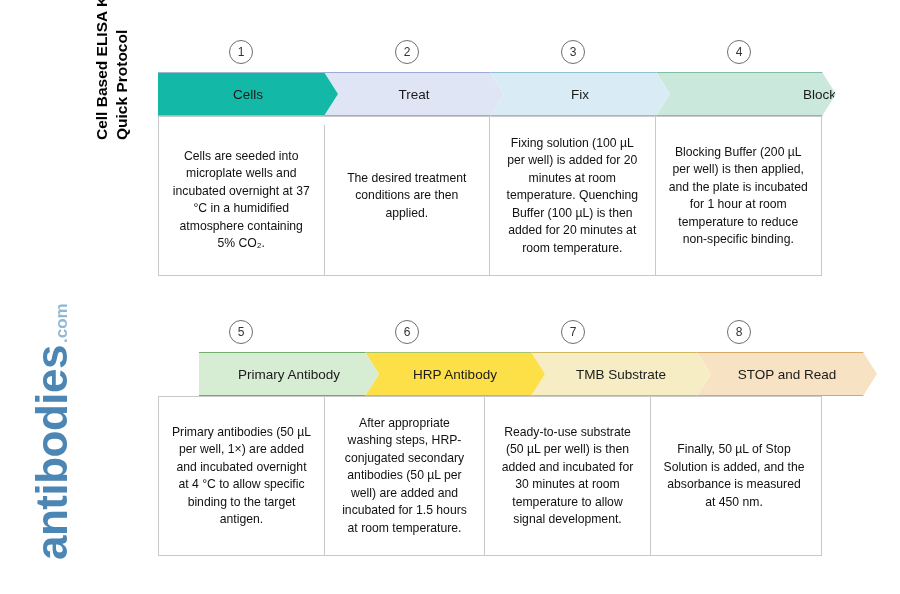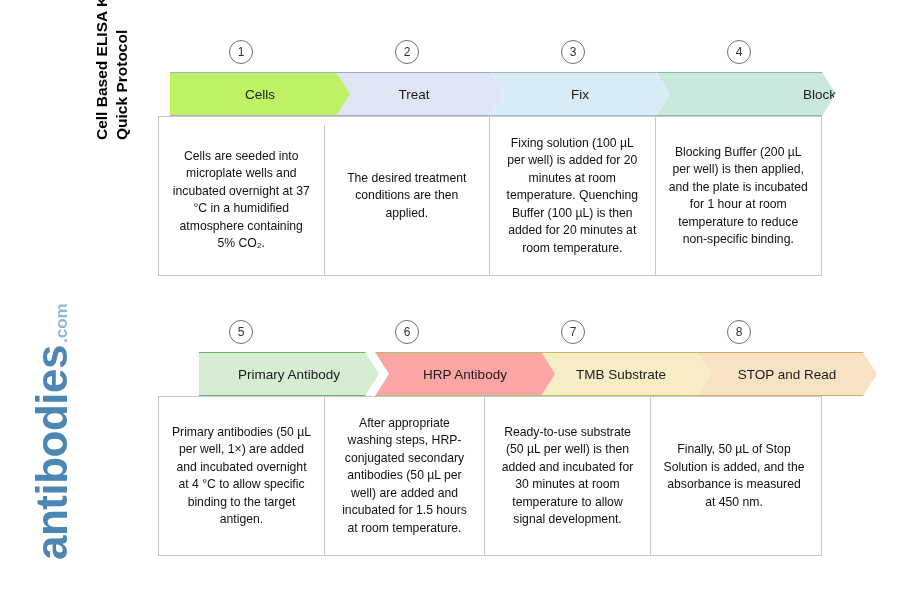--- a/index.html
+++ b/index.html
@@ -130,21 +130,21 @@
   <div id="brand-wrap">
     <div id="brand-name">antibodies</div>
     <div id="brand-tld">.com</div>
   </div>
 
 <div class="step-num" style="left: 229px; top: 40px;">1</div>
     <div class="step-num" style="left: 395px; top: 40px;">2</div>
     <div class="step-num" style="left: 561px; top: 40px;">3</div>
     <div class="step-num" style="left: 727px; top: 40px;">4</div>
     <div class="band" style="left: 158px; top: 72px; width: 682px;">
-      <div class="chev" style="left: 12px; width: 180px; background: #bef264; z-index: 10; clip-path: polygon(0px 0px, 166px 0px, 180px 50%, 166px 100%, 0px 100%); border-top: 1px solid rgb(159, 182, 214); border-bottom: 1px solid rgb(159, 182, 214); text-align: right;">
+      <div class="chev" style="left: 0px; width: 180px; background: #14b8a6; z-index: 10; clip-path: polygon(0px 0px, 166px 0px, 180px 50%, 166px 100%, 0px 100%); border-top: 1px solid rgb(159, 182, 214); border-bottom: 1px solid rgb(159, 182, 214); text-align: right;">
         <span>Cells</span>
       </div>
       <div class="chev" style="left: 166px; width: 180px; background: rgb(223, 229, 245); z-index: 9; clip-path: polygon(0px 0px, 166px 0px, 180px 50%, 166px 100%, 0px 100%, 14px 50%); border-top: 1px solid rgb(159, 169, 214); border-bottom: 1px solid rgb(159, 169, 214);">
         <span>Treat</span>
       </div>
       <div class="chev" style="left: 332px; width: 180px; background: rgb(217, 236, 245); z-index: 8; clip-path: polygon(0px 0px, 166px 0px, 180px 50%, 166px 100%, 0px 100%, 14px 50%); border-top: 1px solid rgb(143, 192, 214); border-bottom: 1px solid rgb(143, 192, 214);">
         <span>Fix</span>
       </div>
       <div class="chev" style="left: 498px; width: 180px; background: rgb(203, 232, 220); z-index: 7; clip-path: polygon(0px 0px, 166px 0px, 180px 50%, 166px 100%, 0px 100%, 14px 50%); border-top: 1px solid rgb(127, 191, 163); border-bottom: 1px solid rgb(127, 191, 163); justify-content: flex-end;">
         <span>Block</span>
@@ -157,21 +157,21 @@
       <div class="cell" style="width: 166px;">Blocking Buffer (200 µL per well) is then applied, and the plate is incubated for 1 hour at room temperature to reduce non-specific binding.</div>
     </div>
     <div class="step-num" style="left: 229px; top: 320px;">5</div>
     <div class="step-num" style="left: 395px; top: 320px;">6</div>
     <div class="step-num" style="left: 561px; top: 320px;">7</div>
     <div class="step-num" style="left: 727px; top: 320px;">8</div>
     <div class="band" style="left: 158px; top: 352px; width: 682px; margin-left: 41px;">
       <div class="chev" style="left: 0px; width: 180px; background: rgb(214, 236, 211); z-index: 10; clip-path: polygon(0px 0px, 166px 0px, 180px 50%, 166px 100%, 0px 100%); border-top: 1px solid rgb(111, 174, 107); border-bottom: 1px solid rgb(111, 174, 107);">
         <span>Primary Antibody</span>
       </div>
-      <div class="chev" style="left: 176px; width: 180px; background: #fca5a5; z-index: 9; clip-path: polygon(0px 0px, 166px 0px, 180px 50%, 166px 100%, 0px 100%, 14px 50%); border-top: 1px solid rgb(168, 196, 106); border-bottom: 1px solid rgb(168, 196, 106);">
+      <div class="chev" style="left: 166px; width: 180px; background: #fde047; z-index: 9; clip-path: polygon(0px 0px, 166px 0px, 180px 50%, 166px 100%, 0px 100%, 14px 50%); border-top: 1px solid rgb(168, 196, 106); border-bottom: 1px solid rgb(168, 196, 106);">
         <span>HRP Antibody</span>
       </div>
       <div class="chev" style="left: 332px; width: 180px; background: rgb(246, 237, 196); z-index: 8; clip-path: polygon(0px 0px, 166px 0px, 180px 50%, 166px 100%, 0px 100%, 14px 50%); border-top: 1px solid rgb(206, 185, 94); border-bottom: 1px solid rgb(206, 185, 94);">
         <span>TMB Substrate</span>
       </div>
       <div class="chev" style="left: 498px; width: 180px; background: rgb(247, 226, 195); z-index: 7; clip-path: polygon(0px 0px, 166px 0px, 180px 50%, 166px 100%, 0px 100%, 14px 50%); border-top: 1px solid rgb(217, 168, 102); border-bottom: 1px solid rgb(217, 168, 102);">
         <span>STOP and Read</span>
       </div>
     </div>
     <div class="boxrow" style="left: 158px; top: 396px; width: 664px; height: 160px;">

